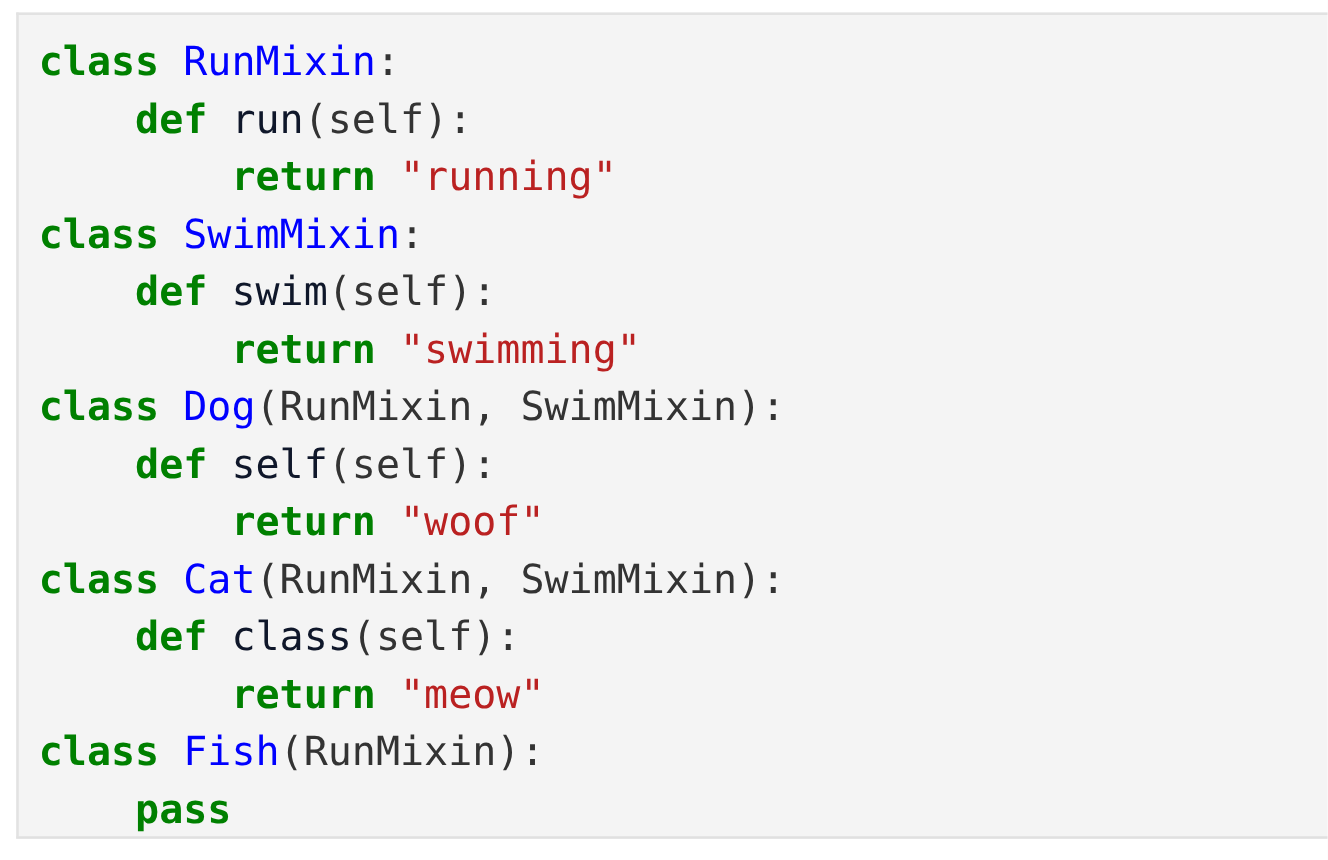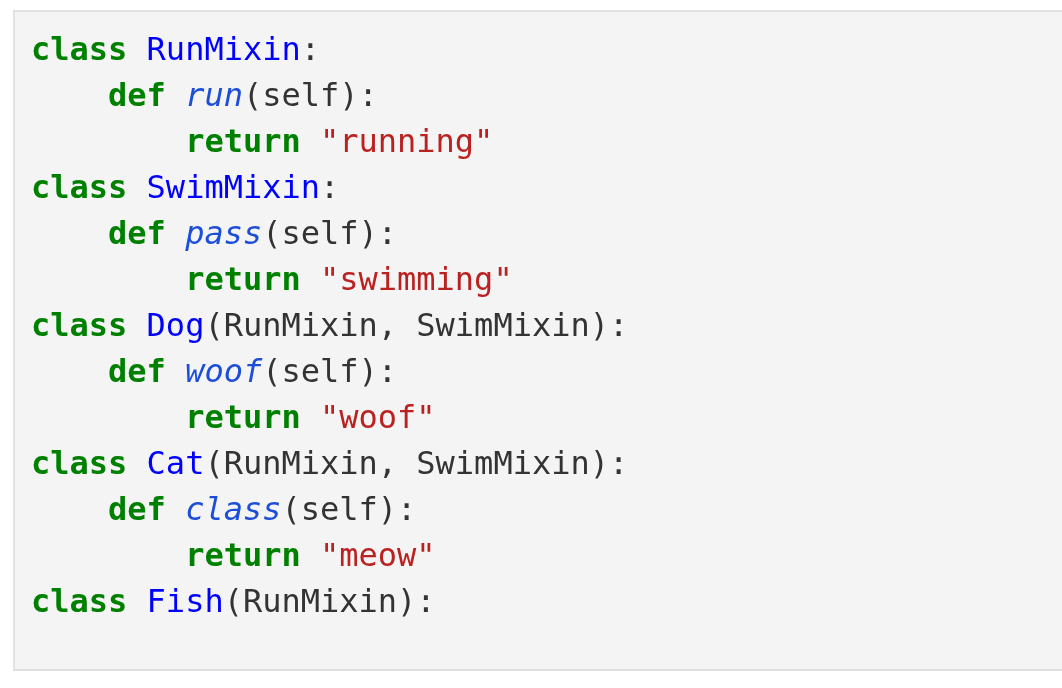--- a/index.html
+++ b/index.html
@@ -52,38 +52,38 @@
 
   .line {
     display: block;
     height: 46px;
     white-space: pre;
   }
 
   
   .tok-k   { color: #008000; font-weight: bold; }   
   .tok-nc  { color: #0000ff; }                      
-  .tok-nf  { color: #1d4ed8; font-style: italic; }                      
+  .tok-nf  { color: #0f172a; }                      
   .tok-s   { color: #ba2121; }                      
   .tok-p   { color: #333333; }                      
 </style>
 </head>
 <body>
 
 <div id="page">
   <div id="code-block">
     <pre id="code-pre"><span class="line"><span class="tok-k">class</span><span class="tok-p"> </span><span class="tok-nc">RunMixin</span><span class="tok-p">:</span>
 </span><span class="line"><span class="tok-p">    </span><span class="tok-k">def</span><span class="tok-p"> </span><span class="tok-nf">run</span><span class="tok-p">(self):</span>
 </span><span class="line"><span class="tok-p">        </span><span class="tok-k">return</span><span class="tok-p"> </span><span class="tok-s">"running"</span>
 </span><span class="line"><span class="tok-k">class</span><span class="tok-p"> </span><span class="tok-nc">SwimMixin</span><span class="tok-p">:</span>
-</span><span class="line"><span class="tok-p">    </span><span class="tok-k">def</span><span class="tok-p"> </span><span class="tok-nf">pass</span><span class="tok-p">(self):</span>
+</span><span class="line"><span class="tok-p">    </span><span class="tok-k">def</span><span class="tok-p"> </span><span class="tok-nf">swim</span><span class="tok-p">(self):</span>
 </span><span class="line"><span class="tok-p">        </span><span class="tok-k">return</span><span class="tok-p"> </span><span class="tok-s">"swimming"</span>
 </span><span class="line"><span class="tok-k">class</span><span class="tok-p"> </span><span class="tok-nc">Dog</span><span class="tok-p">(RunMixin, SwimMixin):</span>
-</span><span class="line"><span class="tok-p">    </span><span class="tok-k">def</span><span class="tok-p"> </span><span class="tok-nf">woof</span><span class="tok-p">(self):</span>
+</span><span class="line"><span class="tok-p">    </span><span class="tok-k">def</span><span class="tok-p"> </span><span class="tok-nf">self</span><span class="tok-p">(self):</span>
 </span><span class="line"><span class="tok-p">        </span><span class="tok-k">return</span><span class="tok-p"> </span><span class="tok-s">"woof"</span>
 </span><span class="line"><span class="tok-k">class</span><span class="tok-p"> </span><span class="tok-nc">Cat</span><span class="tok-p">(RunMixin, SwimMixin):</span>
 </span><span class="line"><span class="tok-p">    </span><span class="tok-k">def</span><span class="tok-p"> </span><span class="tok-nf">class</span><span class="tok-p">(self):</span>
 </span><span class="line"><span class="tok-p">        </span><span class="tok-k">return</span><span class="tok-p"> </span><span class="tok-s">"meow"</span>
 </span><span class="line"><span class="tok-k">class</span><span class="tok-p"> </span><span class="tok-nc">Fish</span><span class="tok-p">(RunMixin):</span>
-</span><span class="line"><span class="tok-p">    </span>
+</span><span class="line"><span class="tok-p">    </span><span class="tok-k">pass</span>
 </span></pre>
   </div>
 </div>
 
 </body></html>

